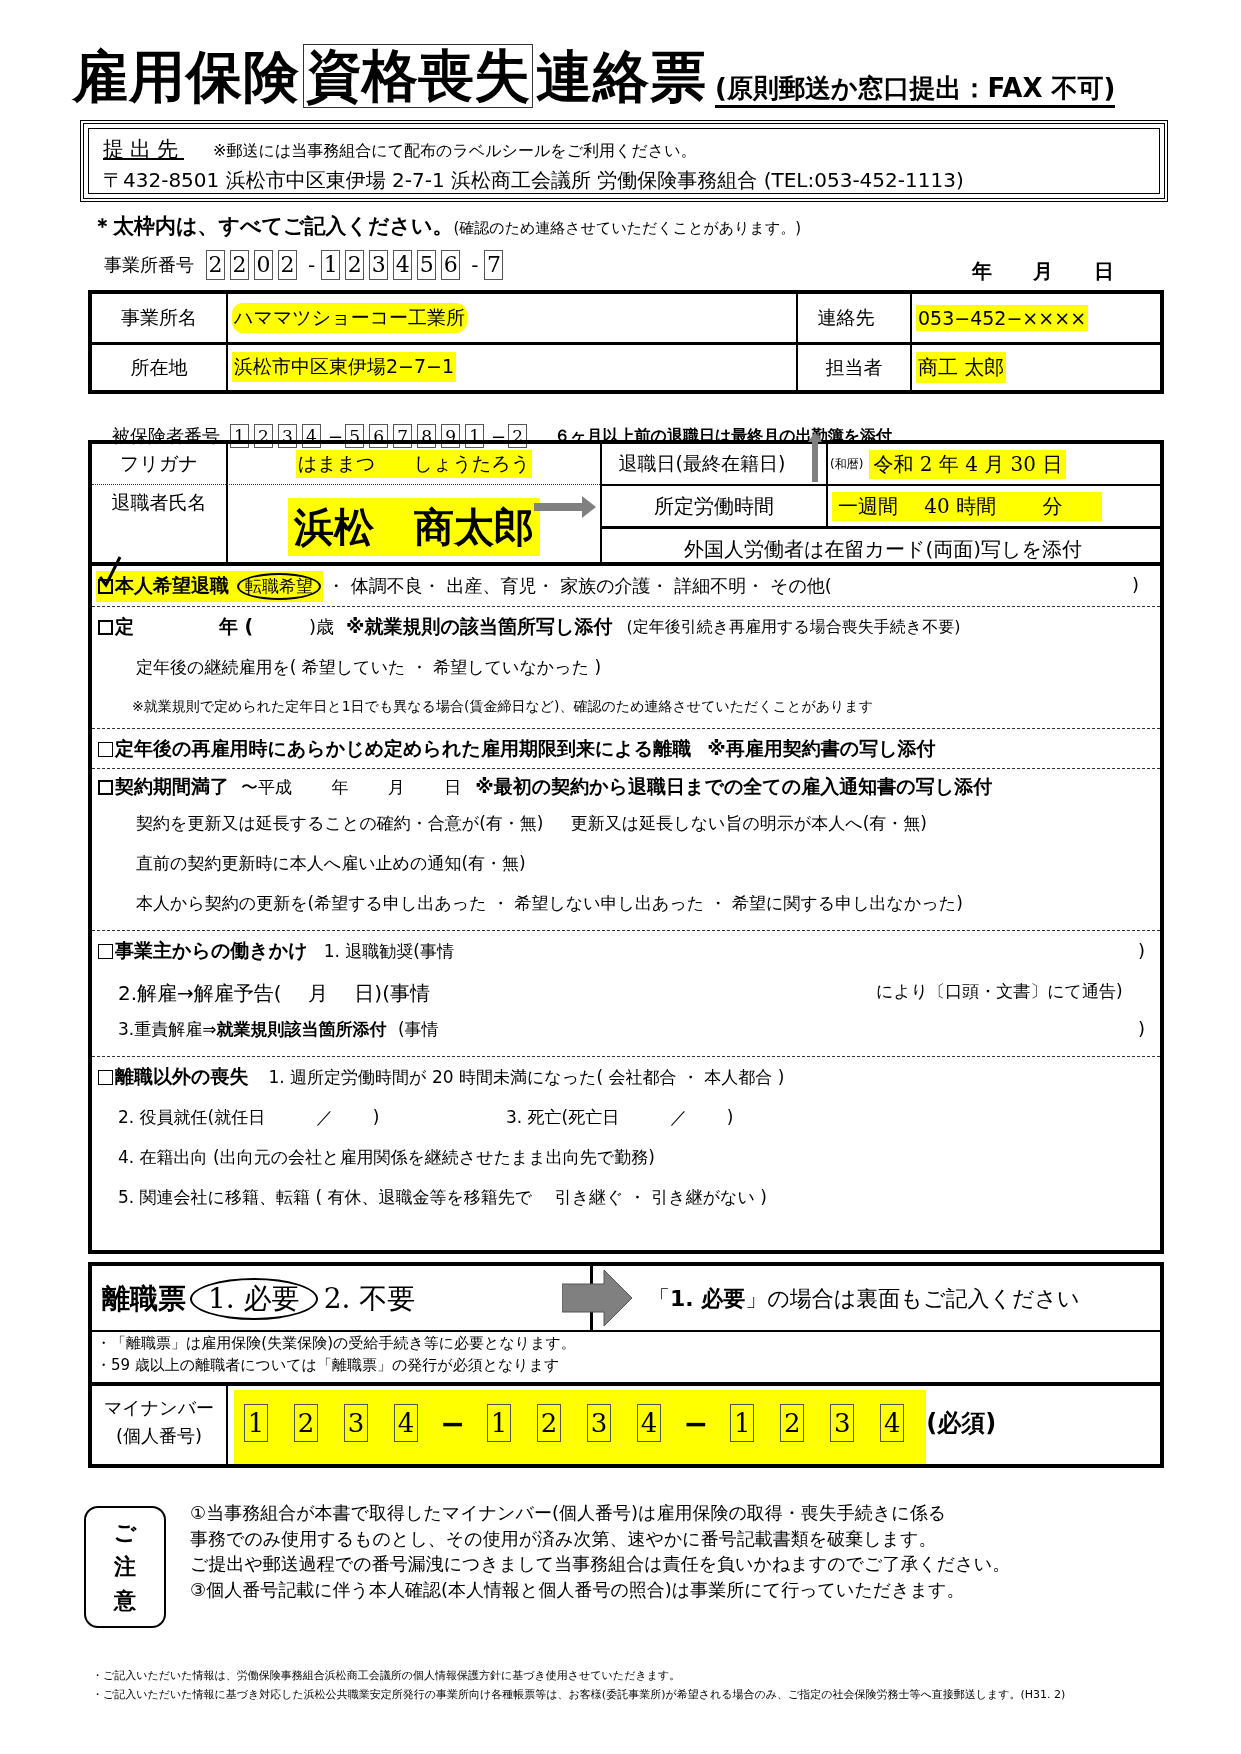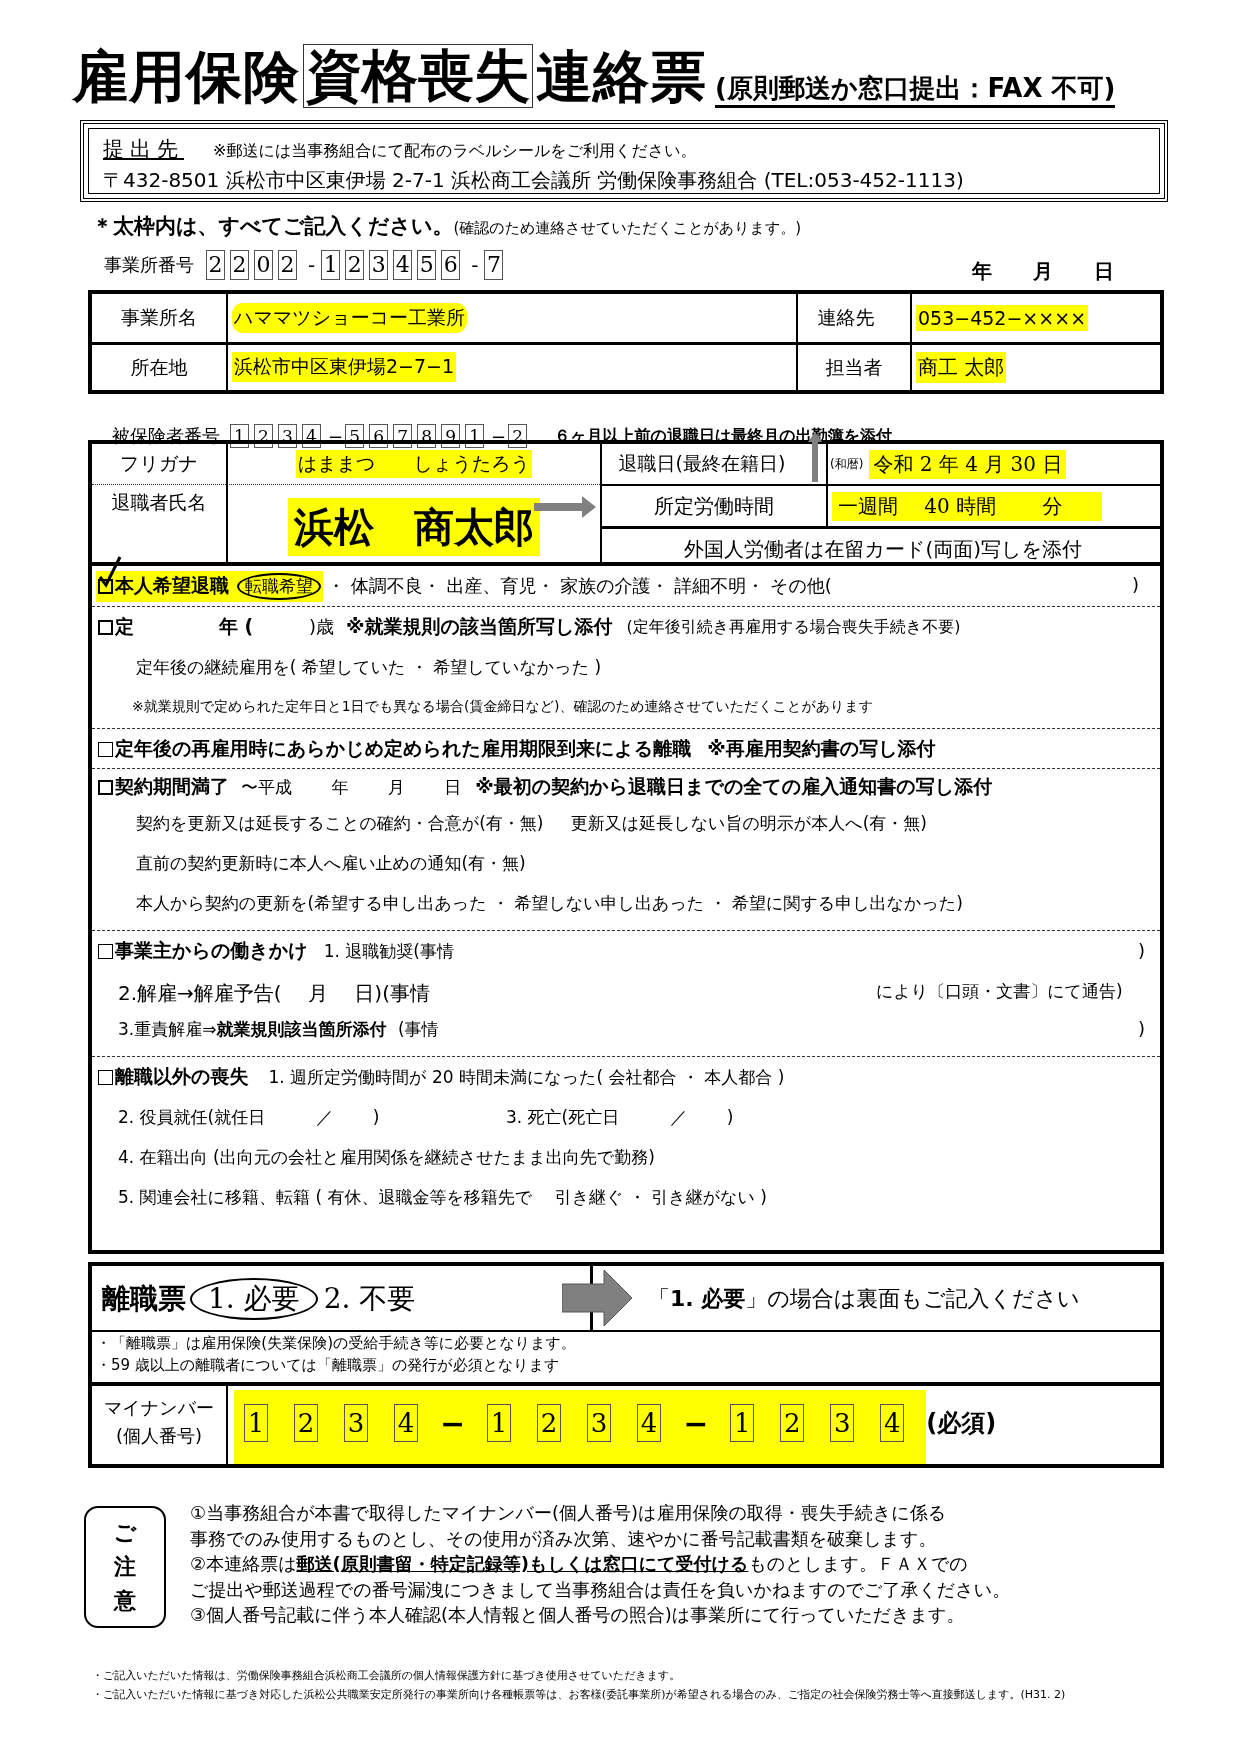--- a/index.html
+++ b/index.html
@@ -288,21 +288,20 @@
 </div>
 
 <div class="abs" style="left:84px;top:1506px;width:82px;height:122px;border:2px solid #000;border-radius:14px;box-sizing:border-box;display:flex;flex-direction:column;align-items:center;justify-content:center;">
   <span class="b" style="font-size:22px;line-height:34px;">ご</span>
   <span class="b" style="font-size:22px;line-height:34px;">注</span>
   <span class="b" style="font-size:22px;line-height:34px;">意</span>
 </div>
 <div class="abs" style="left:190px;top:1500px;font-size:18px;line-height:25.5px;white-space:nowrap;">
   <div>①当事務組合が本書で取得したマイナンバー(個人番号)は雇用保険の取得・喪失手続きに係る</div>
   <div>事務でのみ使用するものとし、その使用が済み次第、速やかに番号記載書類を破棄します。</div>
-  <div><span>②本連絡票は</span><span class="b" style="text-decoration:underline;">郵送(原則書留・特定記録等)もしくは窓口にて受付ける</span><span>ものとします。ＦＡＸでの</span></div>
   <div>ご提出や郵送過程での番号漏洩につきまして当事務組合は責任を負いかねますのでご了承ください。</div>
   <div>③個人番号記載に伴う本人確認(本人情報と個人番号の照合)は事業所にて行っていただきます。</div>
 </div>
 
 <div class="abs" style="left:92px;top:1666px;font-size:11px;line-height:19px;white-space:nowrap;">
   <div>・ご記入いただいた情報は、労働保険事務組合浜松商工会議所の個人情報保護方針に基づき使用させていただきます。</div>
   <div>・ご記入いただいた情報に基づき対応した浜松公共職業安定所発行の事業所向け各種帳票等は、お客様(委託事業所)が希望される場合のみ、ご指定の社会保険労務士等へ直接郵送します。(H31. 2)</div>
 </div>
 
 </body></html>

